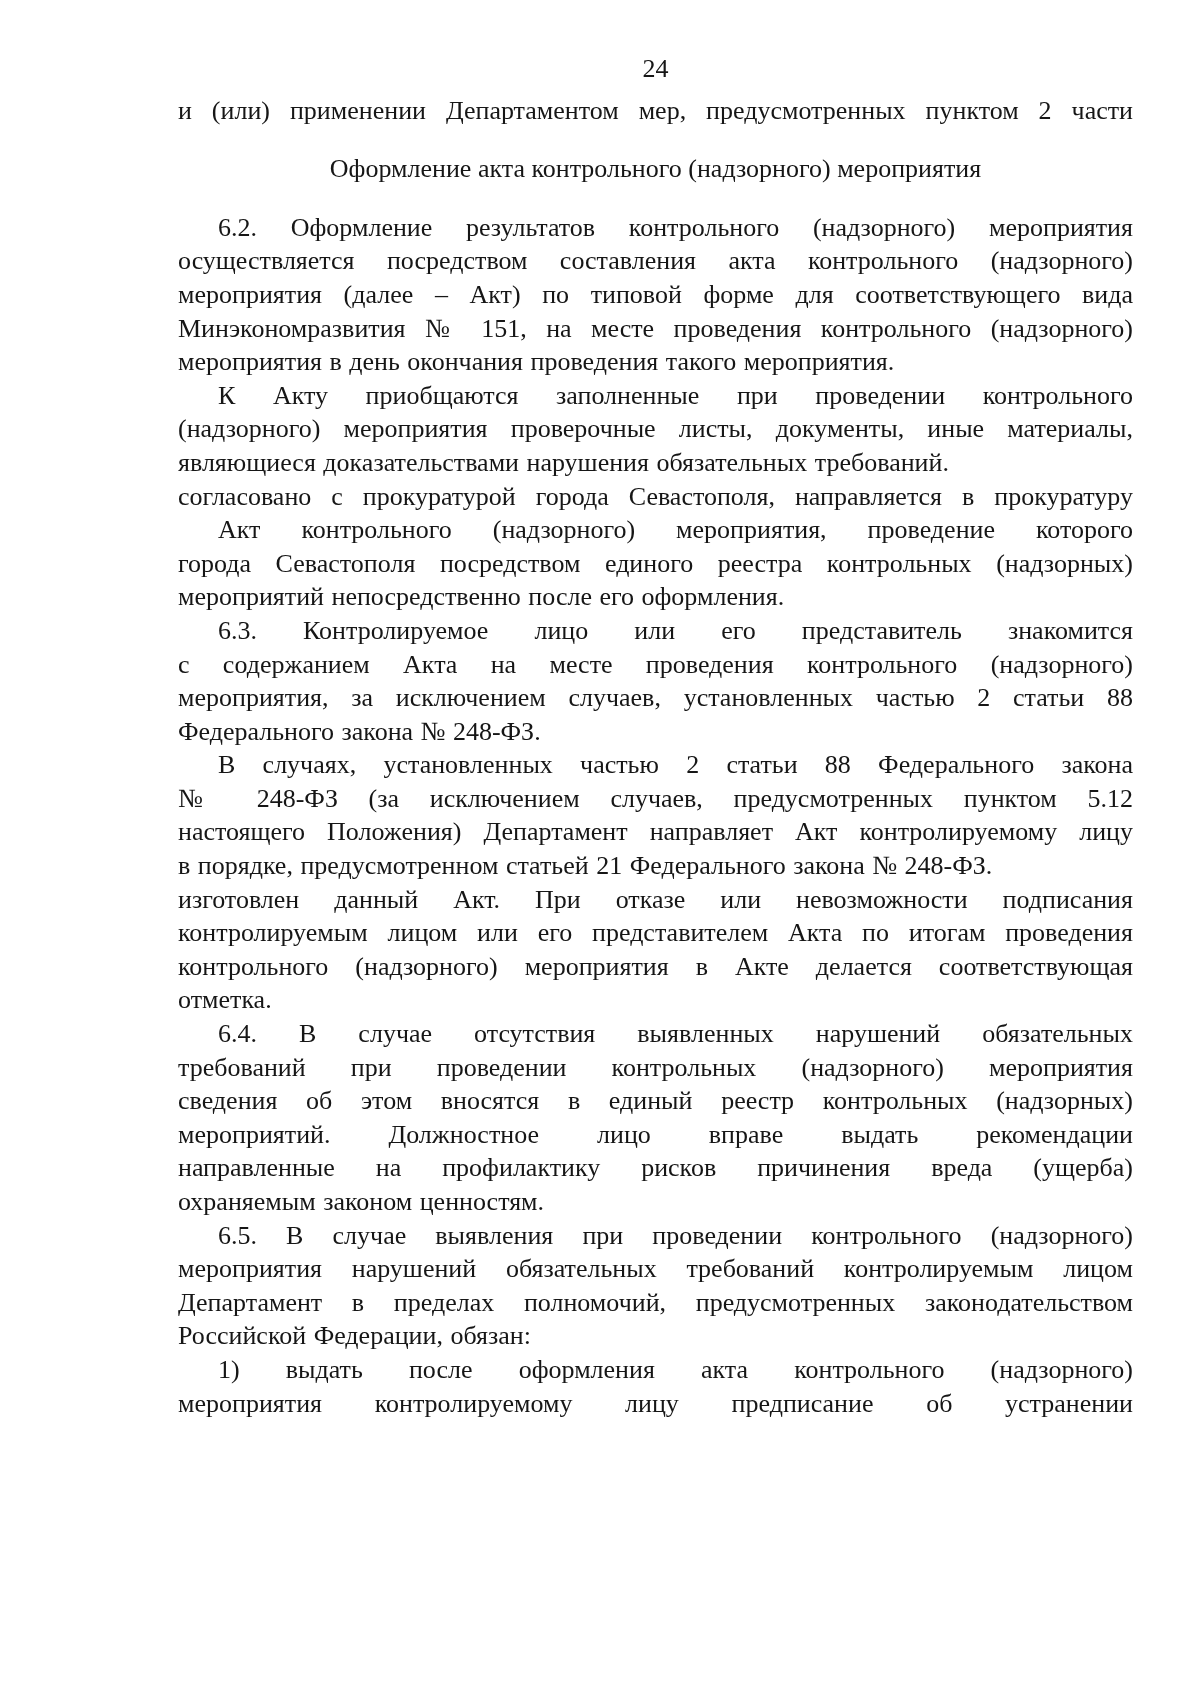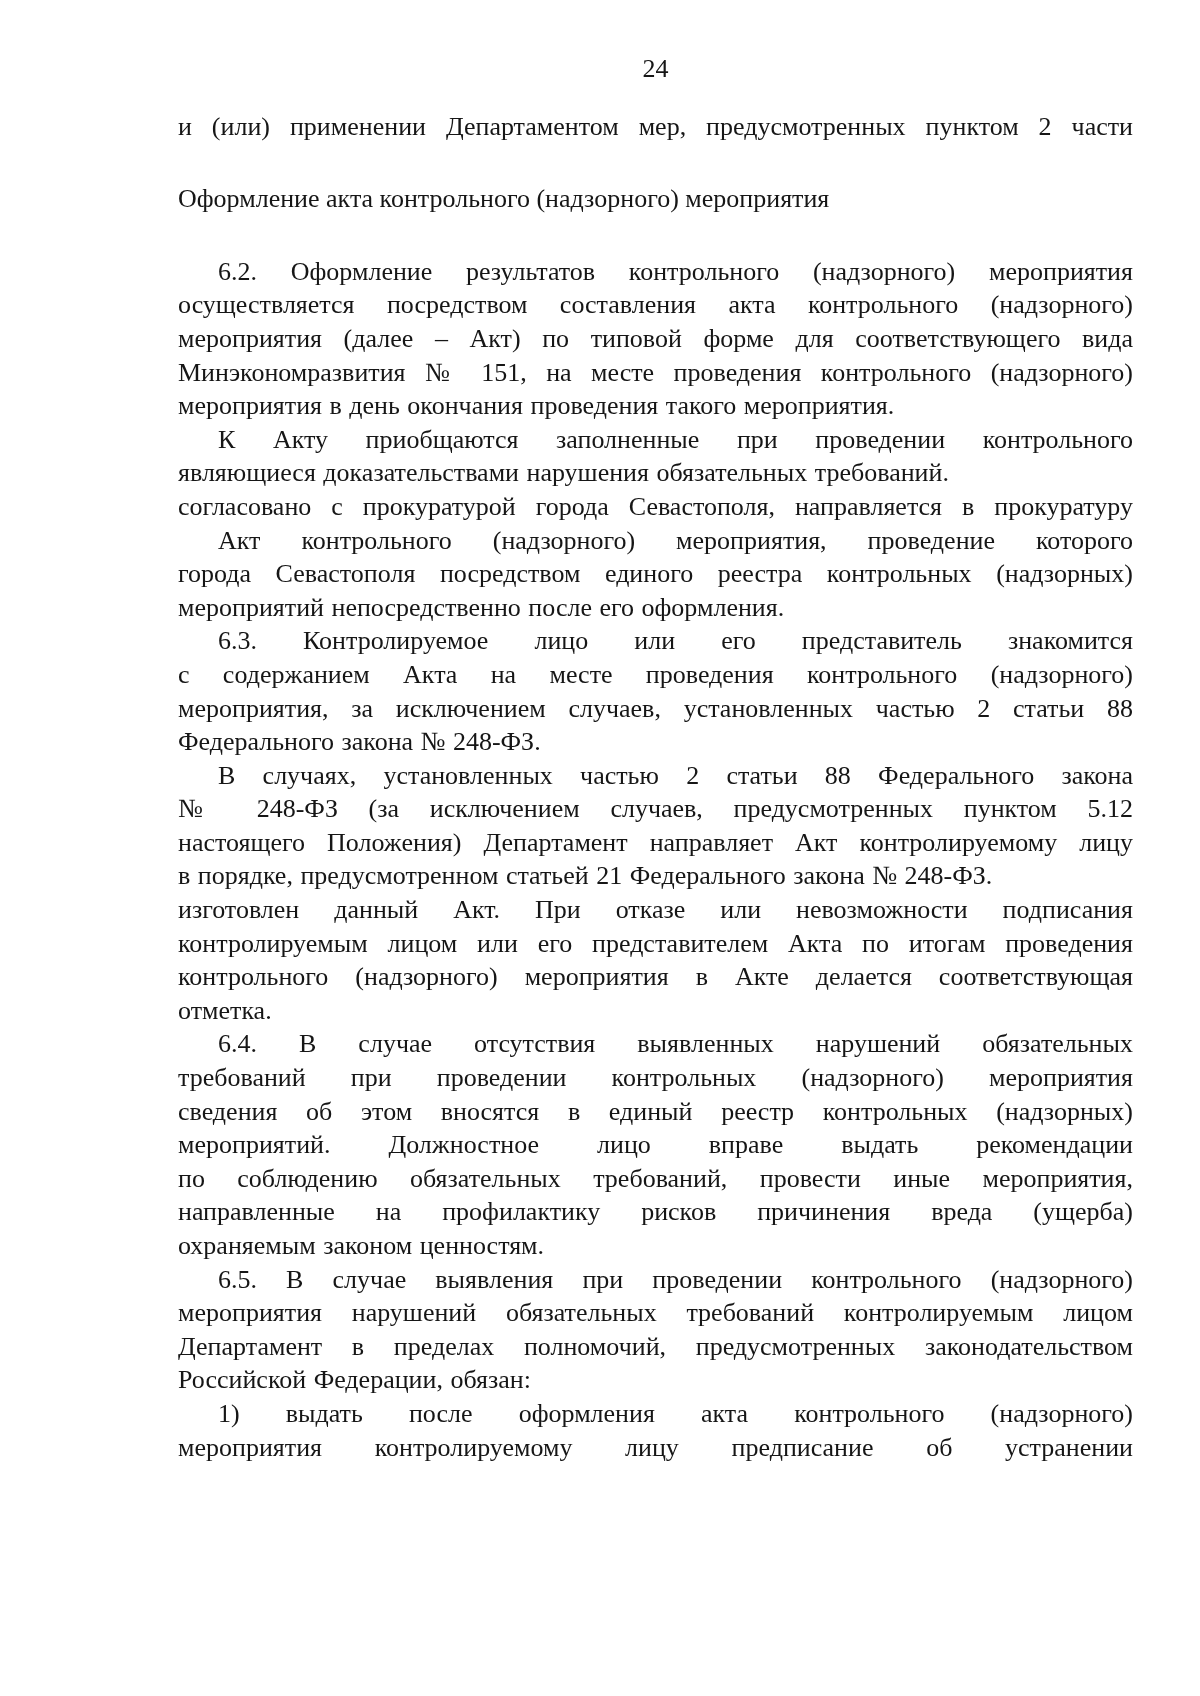--- a/index.html
+++ b/index.html
@@ -21,24 +21,25 @@
     height: 1696px;
     padding: 52px 67px 0 178px;
   }
   .content {
     width: 955px;
     font-size: 26px;
     line-height: 33.6px;
   }
   .page-number {
     text-align: center;
-    margin-bottom: 24px;
+    margin-bottom: 8px;
   }
   .heading {
-    margin: 39px 0;
+    text-align: center;
+    margin: 25px 0;
   }
   .para {
     text-align: justify;
   }
   .line {
     height: 33.6px;
     overflow: hidden;
     text-align: justify;
     word-spacing: 1px;
   }
@@ -66,20 +67,21 @@
         <div class="heading">Оформление акта контрольного (надзорного) мероприятия</div>
         <div class="para">
           <div class="line indent fill">6.2. Оформление результатов контрольного (надзорного) мероприятия</div>
           <div class="line fill">осуществляется посредством составления акта контрольного (надзорного)</div>
           <div class="line fill">мероприятия (далее – Акт) по типовой форме для соответствующего вида</div>
           <div class="line fill">Минэкономразвития № 151, на месте проведения контрольного (надзорного)</div>
           <div class="line">мероприятия в день окончания проведения такого мероприятия.</div>
         </div>
         <div class="para">
           <div class="line indent fill">К Акту приобщаются заполненные при проведении контрольного</div>
+          <div class="line fill">(надзорного) мероприятия проверочные листы, документы, иные материалы,</div>
           <div class="line">являющиеся доказательствами нарушения обязательных требований.</div>
         </div>
         <div class="para">
           <div class="line fill">согласовано с прокуратурой города Севастополя, направляется в прокуратуру</div>
           <div class="line indent fill">Акт контрольного (надзорного) мероприятия, проведение которого</div>
           <div class="line fill">города Севастополя посредством единого реестра контрольных (надзорных)</div>
           <div class="line">мероприятий непосредственно после его оформления.</div>
         </div>
         <div class="para">
           <div class="line indent fill">6.3. Контролируемое лицо или его представитель знакомится</div>
@@ -97,21 +99,20 @@
           <div class="line fill">изготовлен данный Акт. При отказе или невозможности подписания</div>
           <div class="line fill">контролируемым лицом или его представителем Акта по итогам проведения</div>
           <div class="line fill">контрольного (надзорного) мероприятия в Акте делается соответствующая</div>
           <div class="line">отметка.</div>
         </div>
         <div class="para">
           <div class="line indent fill">6.4. В случае отсутствия выявленных нарушений обязательных</div>
           <div class="line fill">требований при проведении контрольных (надзорного) мероприятия</div>
           <div class="line fill">сведения об этом вносятся в единый реестр контрольных (надзорных)</div>
           <div class="line fill">мероприятий. Должностное лицо вправе выдать рекомендации</div>
-          <div class="line fill">по соблюдению обязательных требований, провести иные мероприятия,</div>
           <div class="line fill">направленные на профилактику рисков причинения вреда (ущерба)</div>
           <div class="line">охраняемым законом ценностям.</div>
         </div>
         <div class="para">
           <div class="line indent fill">6.5. В случае выявления при проведении контрольного (надзорного)</div>
           <div class="line fill">мероприятия нарушений обязательных требований контролируемым лицом</div>
           <div class="line fill">Департамент в пределах полномочий, предусмотренных законодательством</div>
           <div class="line">Российской Федерации, обязан:</div>
         </div>
         <div class="para">

